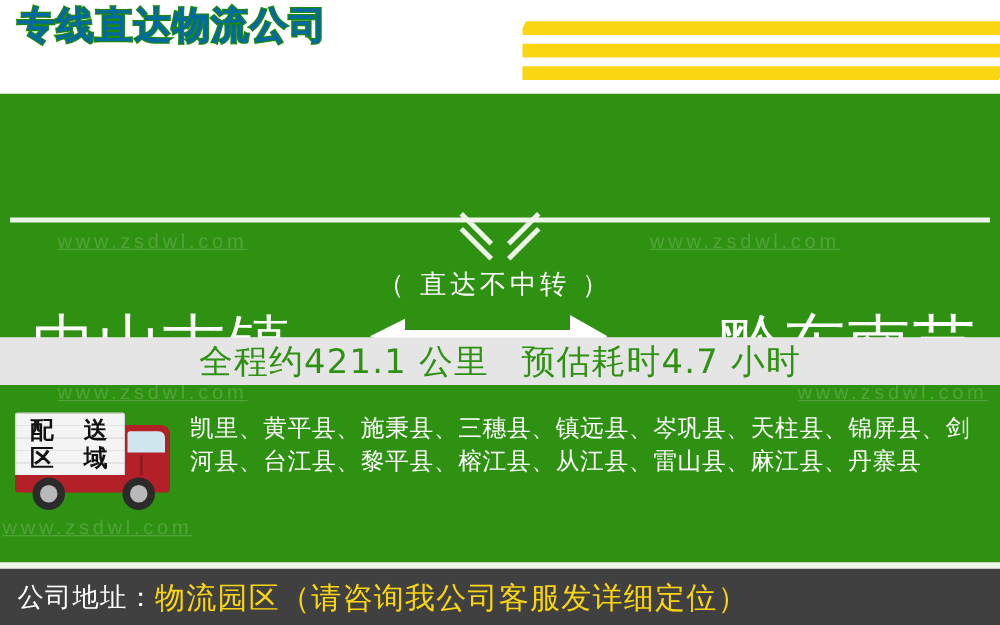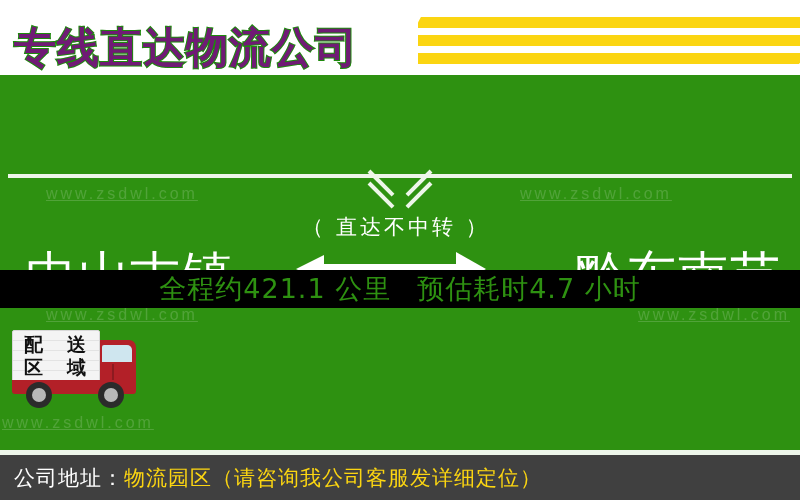--- a/index.html
+++ b/index.html
@@ -6,23 +6,23 @@
   body{
     width:800px;height:500px;overflow:hidden;
     background:#ffffff;
     font-family:"DejaVu Sans","Liberation Sans",sans-serif;
   }
   .poster{position:relative;width:800px;height:500px;overflow:hidden;background:#ffffff;}
 
   
   .header{position:absolute;left:0;top:0;width:800px;height:75px;background:#ffffff;}
   .logo{
-    position:absolute;left:14px;top:20px;
-    font-size:42px;font-weight:bold;letter-spacing:1px;
-    color:#701a75;
+    position:absolute;left:14px;top:0;
+    font-size:30px;font-weight:bold;letter-spacing:1px;
+    color:#0369a1;
     -webkit-text-stroke:2px #1f8a0e;
     paint-order:stroke fill;
     text-shadow:0 0 1px #1f8a0e;
     white-space:nowrap;
   }
   .stripes{position:absolute;left:418px;top:14px;width:382px;height:52px;overflow:hidden;}
   .stripe{
     position:absolute;left:0;width:400px;height:11px;background:#FBD511;
     transform-origin:left center;
   }
@@ -74,21 +74,21 @@
     border-top:14px solid transparent;border-bottom:14px solid transparent;
     border-right:28px solid #ffffff;
   }
   .round-trip{
     position:absolute;top:213px;left:0;width:800px;text-align:center;
     color:#ffffff;font-size:22px;letter-spacing:1px;
   }
 
   
   .yellow-band{
-    position:absolute;left:0;top:270px;width:800px;height:38px;background:#000000;
+    position:absolute;left:0;top:270px;width:800px;height:38px;background:#e5e5e5;
     display:flex;align-items:center;justify-content:center;
   }
   .yellow-band .txt{color:#2E9111;font-size:27px;letter-spacing:1px;white-space:nowrap;}
   .yellow-band .gap{display:inline-block;width:26px;}
 
   
   .green-cover{position:absolute;left:0;top:308px;width:800px;height:142px;background:#2E9111;}
   .truck{position:absolute;left:12px;top:22px;width:128px;height:74px;}
   .truck-box{
     position:absolute;left:0;top:0;width:86px;height:52px;background:#f4f4f4;
@@ -124,21 +124,21 @@
     color:#ffffff;font-size:19px;line-height:26px;letter-spacing:0.5px;
   }
 
   
   .footer-sep{position:absolute;left:0;top:450px;width:800px;height:5px;background:#eef6ea;}
   .footer{
     position:absolute;left:0;top:455px;width:800px;height:45px;background:#404040;
     display:flex;align-items:center;
   }
   .footer .lab{color:#ffffff;font-size:21px;margin-left:14px;letter-spacing:1px;}
-  .footer .val{color:#FBD511;font-size:21px;letter-spacing:1px;font-family:Liberation Mono, monospace;}
+  .footer .val{color:#FBD511;font-size:24px;letter-spacing:1px;font-family:Liberation Mono, monospace;}
 
   
   .wm{
     position:absolute;color:rgba(255,255,255,0.17);font-size:16px;letter-spacing:3px;
     white-space:nowrap;pointer-events:none;font-family:"Liberation Sans",sans-serif;text-decoration:underline;
   }
 </style>
 </head>
 <body>
 
@@ -207,20 +207,21 @@
       <div class="truck-body"></div>
       <div class="wheel w1">
           <i></i>
         </div>
       <div class="wheel w2">
           <i></i>
         </div>
     </div>
   </div>
 
+  <div class="coverage">凯里、黄平县、施秉县、三穗县、镇远县、岑巩县、天柱县、锦屏县、剑河县、台江县、黎平县、榕江县、从江县、雷山县、麻江县、丹寨县</div>
 
   <div class="footer-sep"></div>
   <div class="footer">
     <span class="lab">公司地址：</span>
     <span class="val">物流园区（请咨询我公司客服发详细定位）</span>
   </div>
 
 </div>
 
 </body></html>

